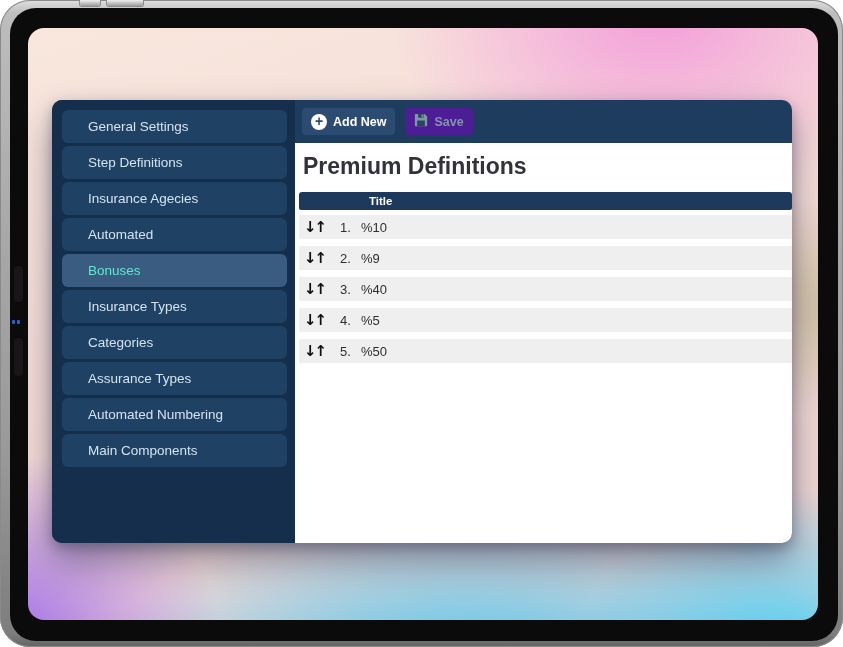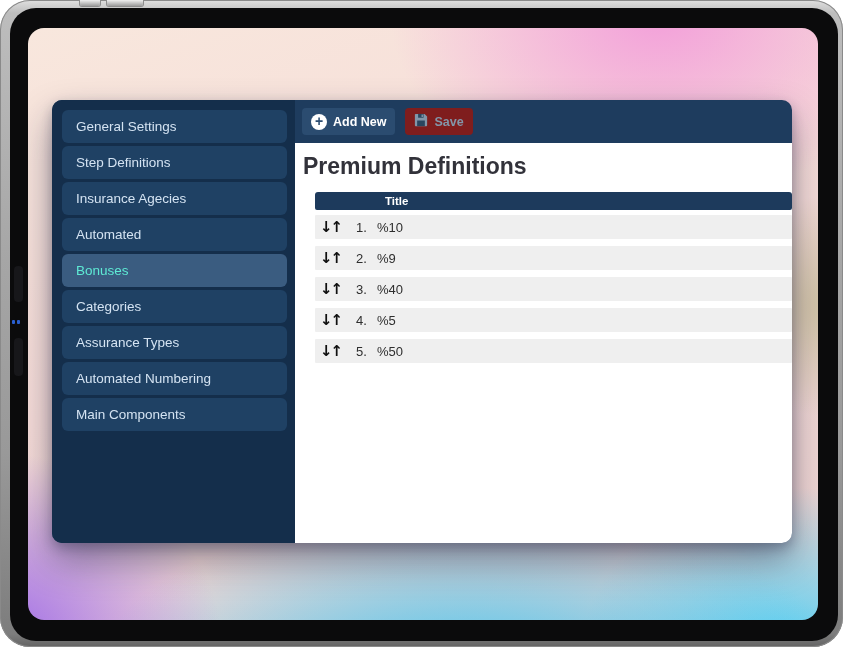--- a/index.html
+++ b/index.html
@@ -45,48 +45,48 @@
     position:absolute; left:24px; top:72px; width:740px; height:443px;
     border-radius:10px; background:#1e3c5e;
     box-shadow:0 18px 36px rgba(22,26,58,.42), 0 5px 12px rgba(22,26,58,.28);
   }
   .sidebar {
     position:absolute; left:0; top:0; bottom:0; width:243px;
     background:#142e4b; border-radius:10px 0 0 10px; padding-top:10px; box-sizing:border-box;
   }
   .sidebar-item {
     margin:0 8px 3px 10px; height:33px; line-height:33px; border-radius:6px;
-    background:#1f4164; color:#d4e3f2; font-size:13.5px; padding-left:14px;
+    background:#1f4164; color:#d4e3f2; font-size:13.5px; padding-left:26px;
     cursor:pointer; white-space:nowrap; overflow:hidden;
   }
   .sidebar-item.selected { background:#3a5c80; color:#5eead4; }
 
   .toolbar {
     position:absolute; left:243px; top:0; right:0; height:43px;
     display:flex; align-items:center; padding-left:7px; box-sizing:border-box;
   }
   .btn {
     display:inline-flex; align-items:center; height:27px; border-radius:4px;
     padding:0 9px; font-size:12.5px; font-weight:bold; cursor:pointer; user-select:none;
   }
   .btn-add { background:#2b4c70; color:#ffffff; gap:6px; }
   .plus-icon {
     width:16px; height:16px; border-radius:50%; background:#ffffff; color:#2b4c70;
     font-size:14px; line-height:15px; text-align:center; font-weight:bold; display:inline-block;
   }
-  .btn-save { background:#7f1d1d; color:#8396a9; gap:6px; margin-left:10px; }
+  .btn-save { background:#4c1d95; color:#8396a9; gap:6px; margin-left:10px; }
   .save-icon { display:inline-block; }
 
   .content {
     position:absolute; left:243px; top:43px; right:0; bottom:0;
     background:#ffffff; border-radius:0 0 10px 0; overflow:hidden;
   }
   .page-title { margin:10px 0 0 8px; font-size:23px; line-height:27px; color:#32323a; font-weight:bold; }
 
-  .ptable { margin:12px 0 0 20px; }
+  .ptable { margin:12px 0 0 4px; }
   .table-header {
     height:18px; background:#1d3a5c; border-radius:3px 3px 2px 2px;
     display:flex; align-items:center;
   }
   .table-header .col-label { margin-left:70px; color:#ffffff; font-size:11.5px; font-weight:bold; }
   .rows .table-row {
     height:24px; background:#efefef; margin-top:7px; display:flex; align-items:center;
     font-size:13px; color:#2e2e2e; border-radius:1px; cursor:pointer;
   }
   .rows .table-row:first-child { margin-top:5px; }
@@ -111,20 +111,21 @@
   <div class="screen">
 
     <div class="app-window">
 
       <div class="sidebar">
         <div class="sidebar-item">General Settings</div>
         <div class="sidebar-item">Step Definitions</div>
         <div class="sidebar-item">Insurance Agecies</div>
         <div class="sidebar-item">Automated</div>
         <div class="sidebar-item selected">Bonuses</div>
+        <div class="sidebar-item">Insurance Types</div>
         <div class="sidebar-item">Categories</div>
         <div class="sidebar-item">Assurance Types</div>
         <div class="sidebar-item">Automated Numbering</div>
         <div class="sidebar-item">Main Components</div>
       </div>
 
       <div class="toolbar">
         <div class="btn btn-add">
           <span class="plus-icon">+</span>
           <span>Add New</span>

